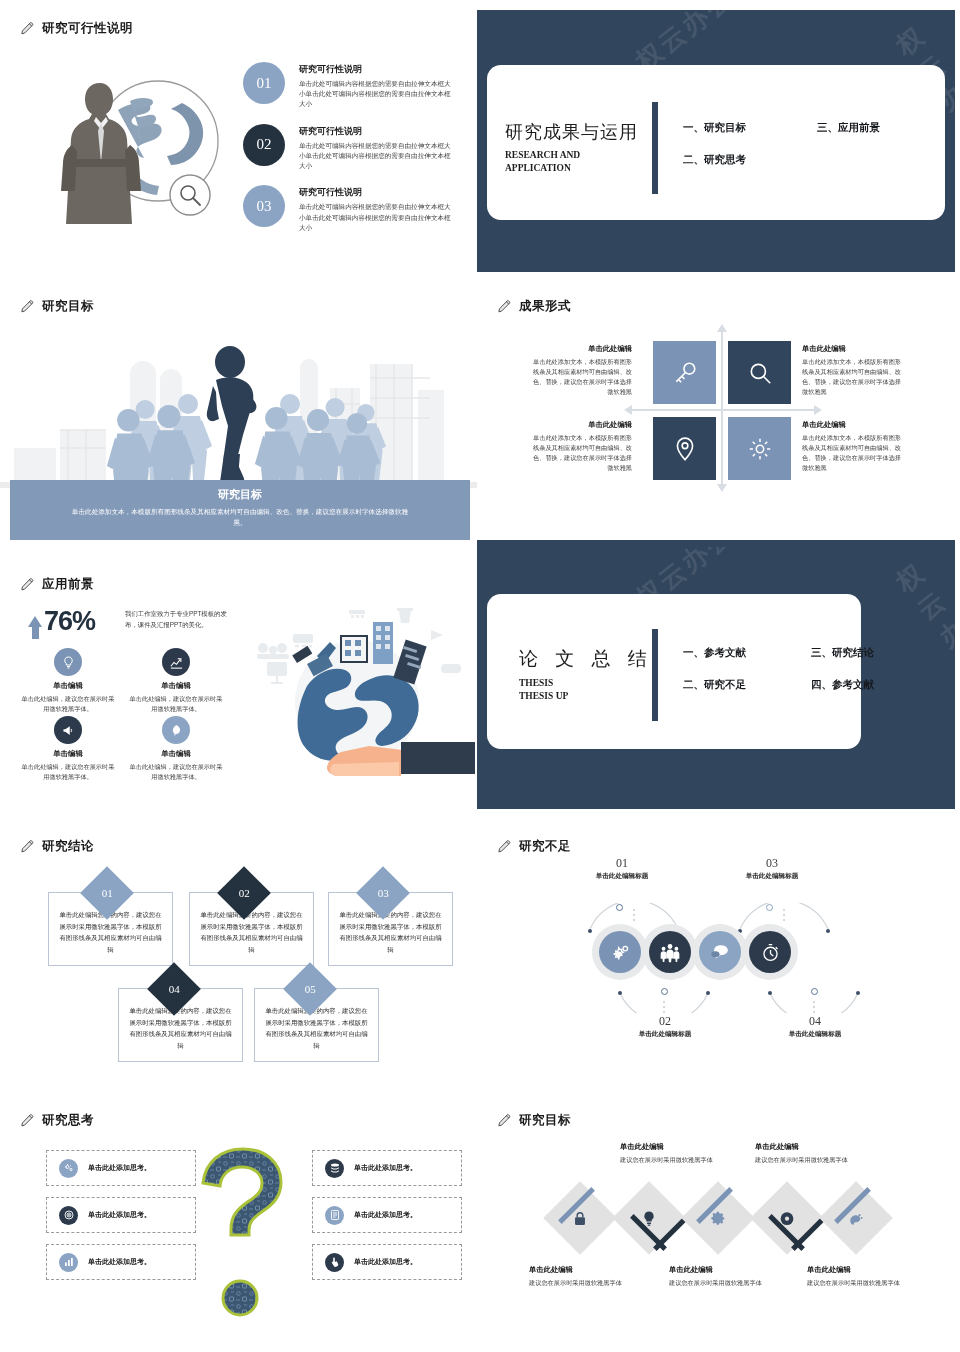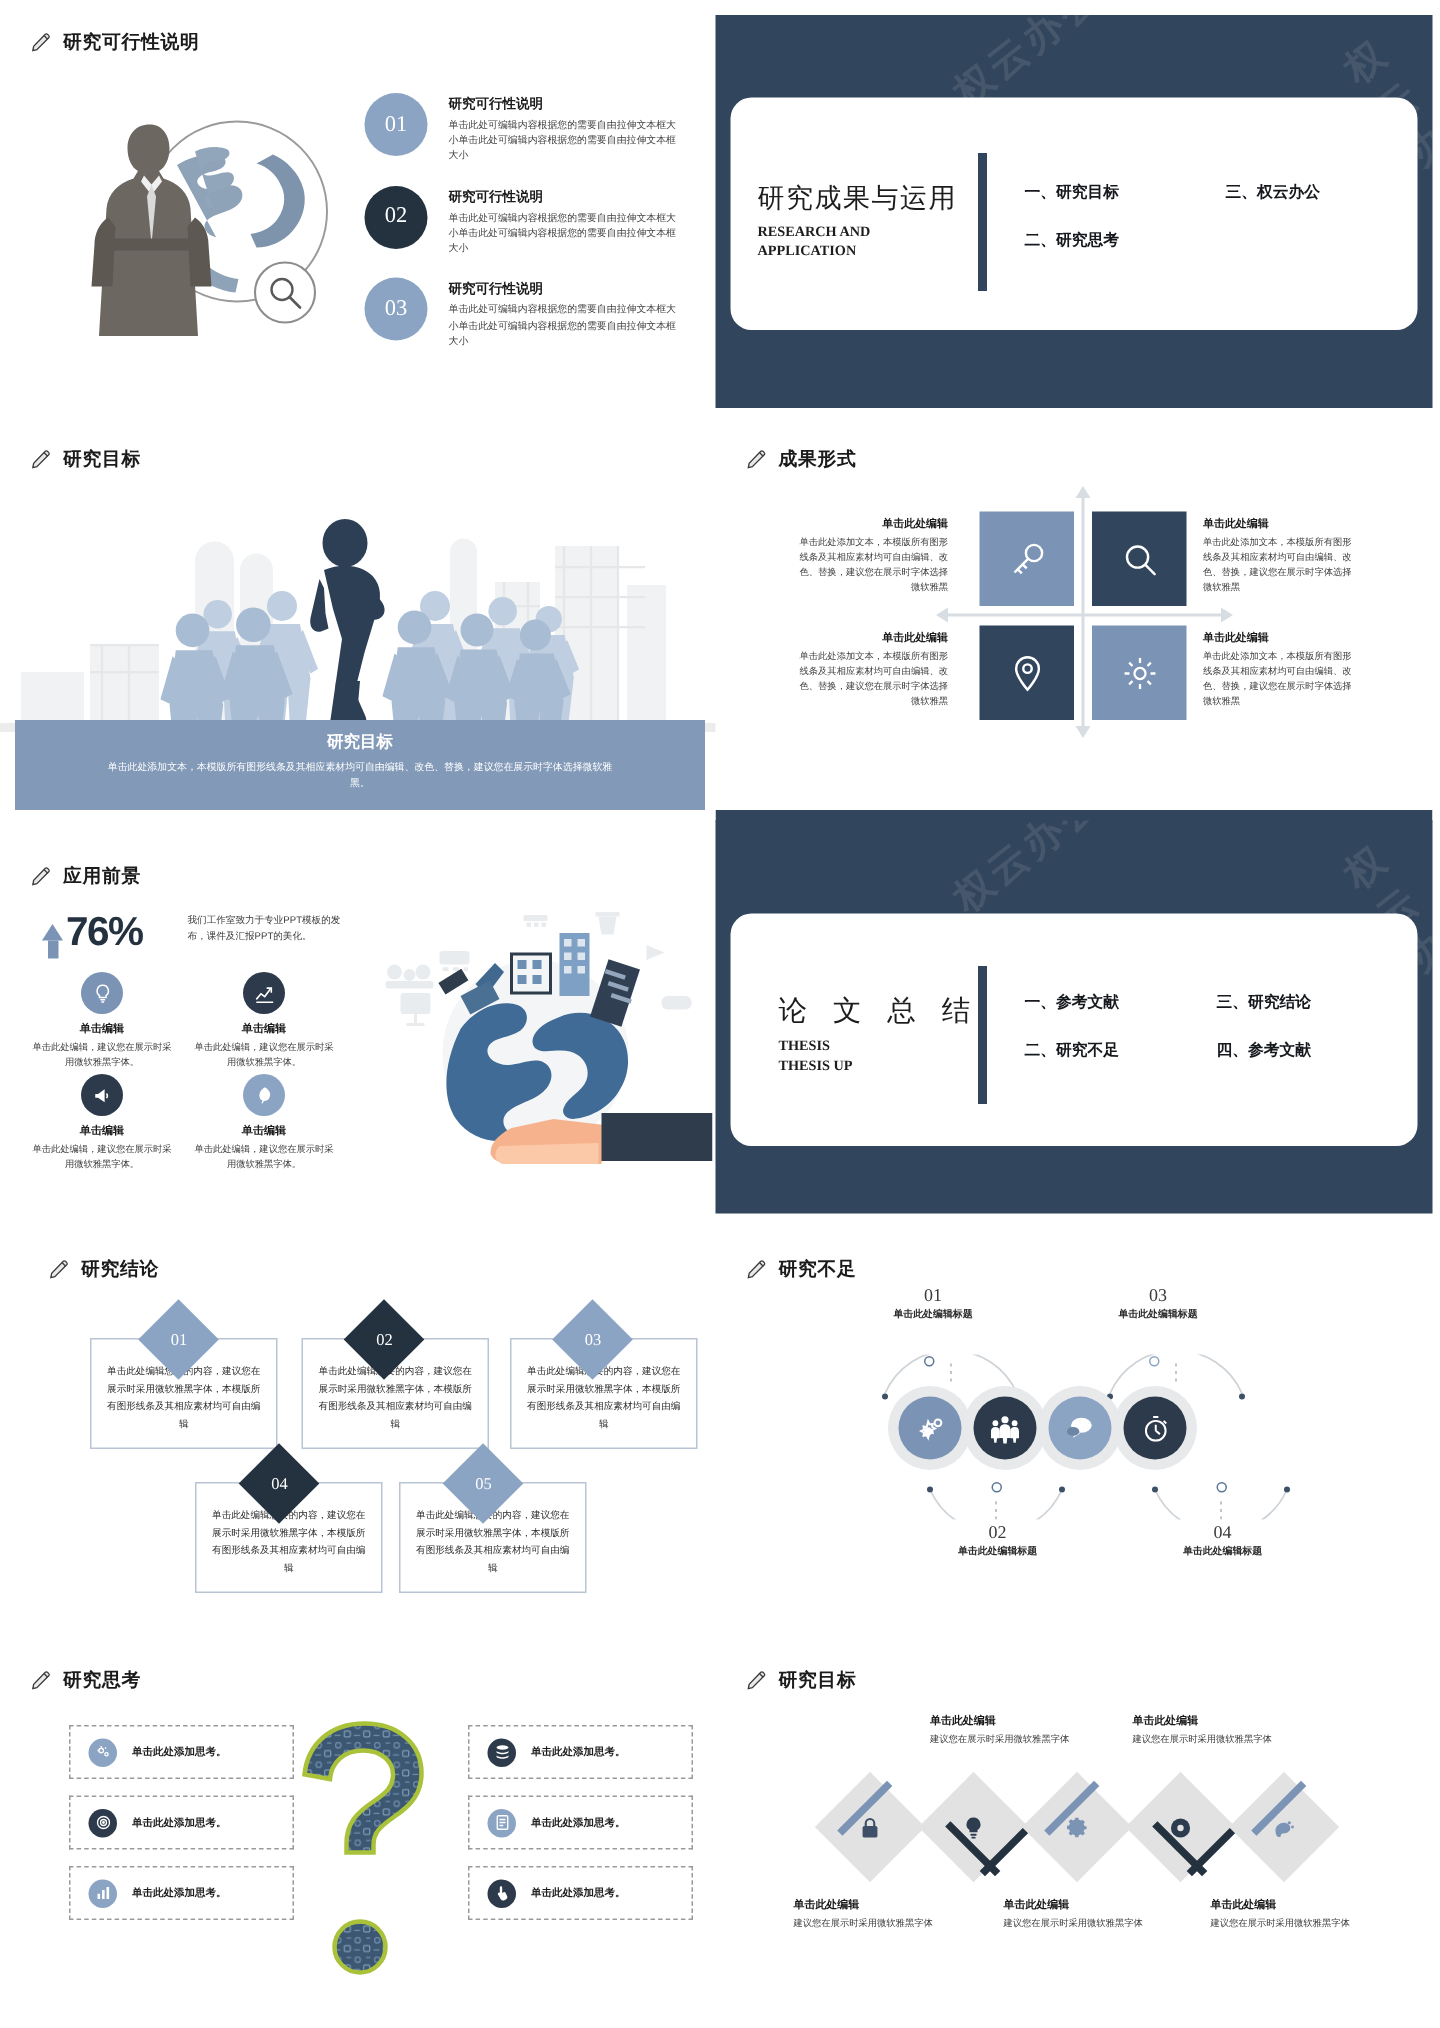--- a/index.html
+++ b/index.html
@@ -189,21 +189,21 @@
       <div class="cover-left" style="left:18px;top:55px;">
         <div class="cover-cn">研究成果与运用</div>
         <div class="cover-en">
           <div>RESEARCH AND</div>
           <div>APPLICATION</div>
         </div>
       </div>
       <div class="cover-bar" style="left:165px;top:37px;height:92px;"></div>
       <div class="cover-item" style="left:196px;top:56px;">一、研究目标</div>
       <div class="cover-item" style="left:196px;top:88px;">二、研究思考</div>
-      <div class="cover-item" style="left:330px;top:56px;">三、权云办公</div>
+      <div class="cover-item" style="left:330px;top:56px;">三、应用前景</div>
     </div>
   </div>
 
   <div class="slide" style="left:0;top:278px;width:478px;height:270px;">
     <div class="s-title">
       <svg class="pencil" viewBox="0 0 24 24">
         <path d="M3 20.5l4.3-1.1L20 6.7a1.6 1.6 0 0 0 0-2.3l-1.4-1.4a1.6 1.6 0 0 0-2.3 0L3.9 15.8 3 20.5z" fill="#e9e9e9" stroke="#3a3a3a" stroke-width="1.4"></path>
         <path d="M15.2 4.6l3.6 3.6" stroke="#3a3a3a" stroke-width="1.4"></path>
       </svg>
       <span class="txt">研究目标</span>
@@ -495,37 +495,37 @@
         <path d="M88 170c-4 4-4 10 2 12h64v-14z" fill="#fbc8a8"></path>
         <rect x="156" y="148" width="74" height="32" fill="#2e3c4c"></rect>
       </svg>
     </div>
   </div>
 
   <div class="slide dark" style="left:477px;top:547px;width:478px;height:262px;">
     <div class="wm" style="left:150px;top:2px;">权云办公</div>
     <div class="wm" style="left:452px;top:2px;">权云办公</div>
 
-    <div class="cover-card" style="left:10px;top:62px;width:458px;height:155px;">
+    <div class="cover-card" style="left:10px;top:47px;width:374px;height:155px;">
       <div class="cover-left" style="left:32px;top:52px;">
         <div class="cover-cn spaced">论 文 总 结</div>
         <div class="cover-en">
           <div>THESIS</div>
           <div>THESIS UP</div>
         </div>
       </div>
       <div class="cover-bar" style="left:165px;top:35px;height:92px;"></div>
       <div class="cover-item" style="left:196px;top:52px;">一、参考文献</div>
       <div class="cover-item" style="left:196px;top:84px;">二、研究不足</div>
       <div class="cover-item" style="left:324px;top:52px;">三、研究结论</div>
       <div class="cover-item" style="left:324px;top:84px;">四、参考文献</div>
     </div>
   </div>
 
-  <div class="slide" style="left:12px;top:818px;width:478px;height:270px;">
+  <div class="slide" style="left:0;top:818px;width:478px;height:270px;">
     <div class="s-title">
       <svg class="pencil" viewBox="0 0 24 24">
         <path d="M3 20.5l4.3-1.1L20 6.7a1.6 1.6 0 0 0 0-2.3l-1.4-1.4a1.6 1.6 0 0 0-2.3 0L3.9 15.8 3 20.5z" fill="#e9e9e9" stroke="#3a3a3a" stroke-width="1.4"></path>
         <path d="M15.2 4.6l3.6 3.6" stroke="#3a3a3a" stroke-width="1.4"></path>
       </svg>
       <span class="txt">研究结论</span>
     </div>
 
     <div class="cbox" style="left:48px;top:74px;">
       <div class="p">单击此处编辑您要的内容，建议您在展示时采用微软雅黑字体，本模版所有图形线条及其相应素材均可自由编辑</div>

